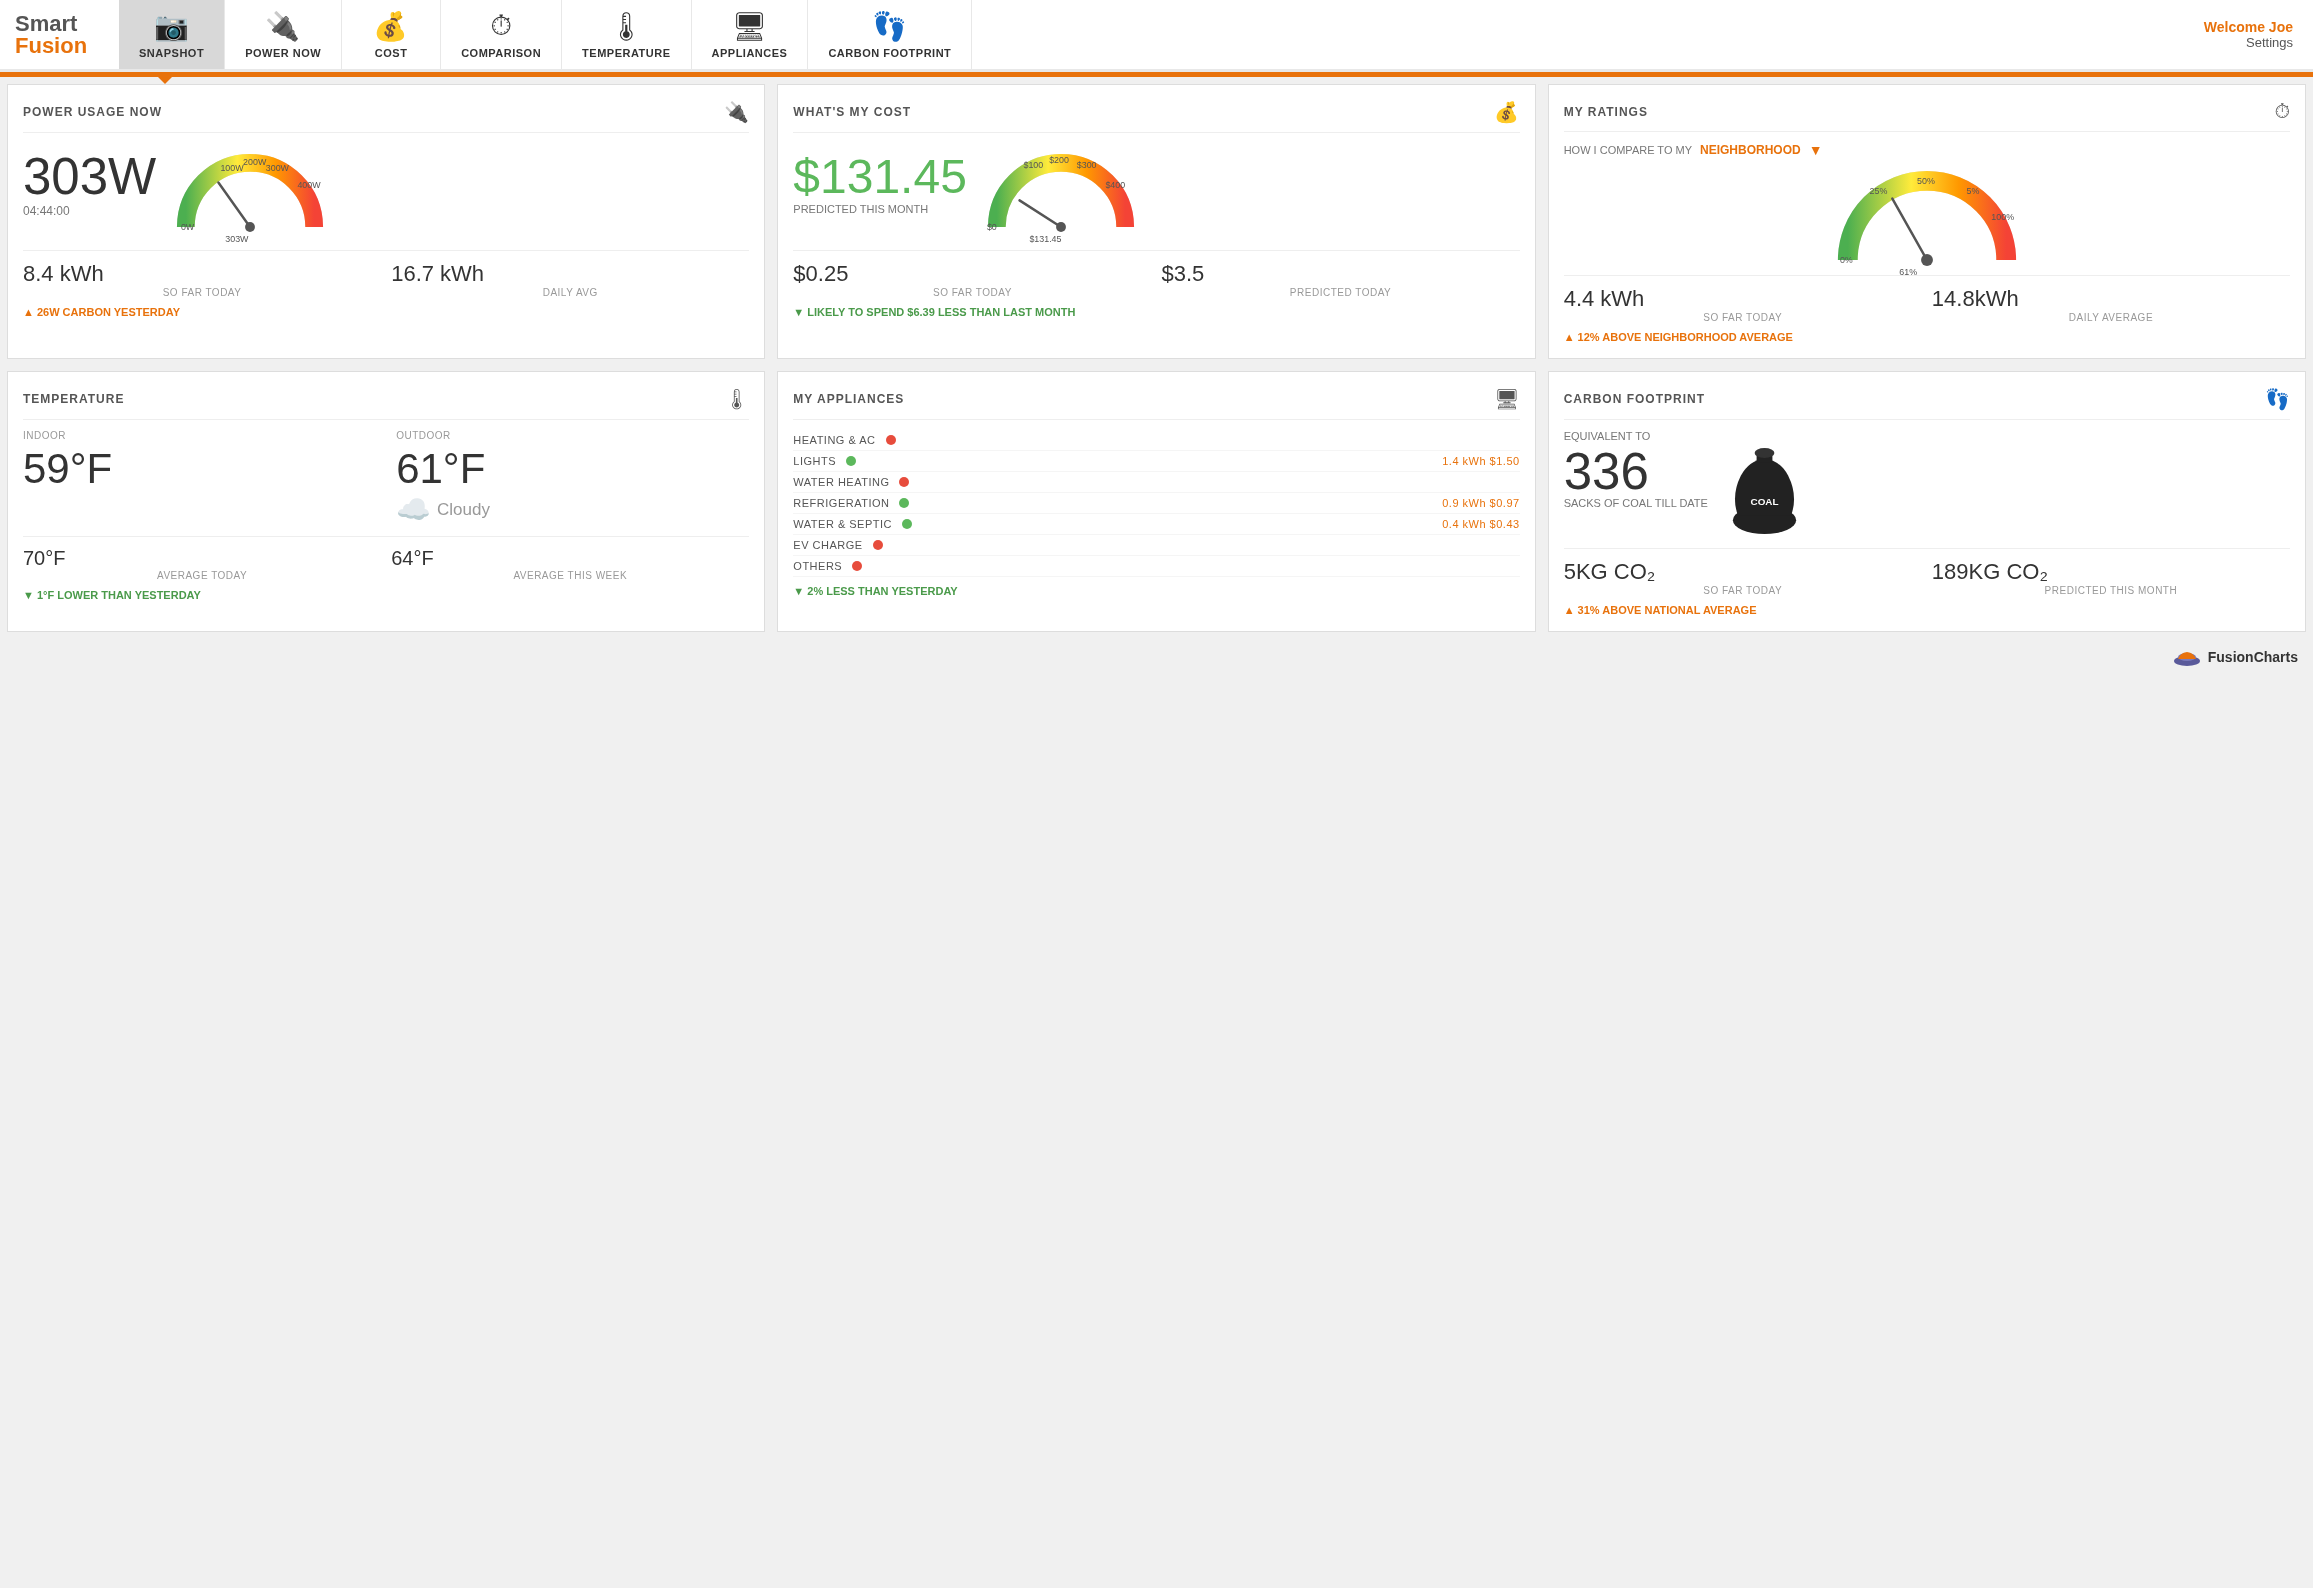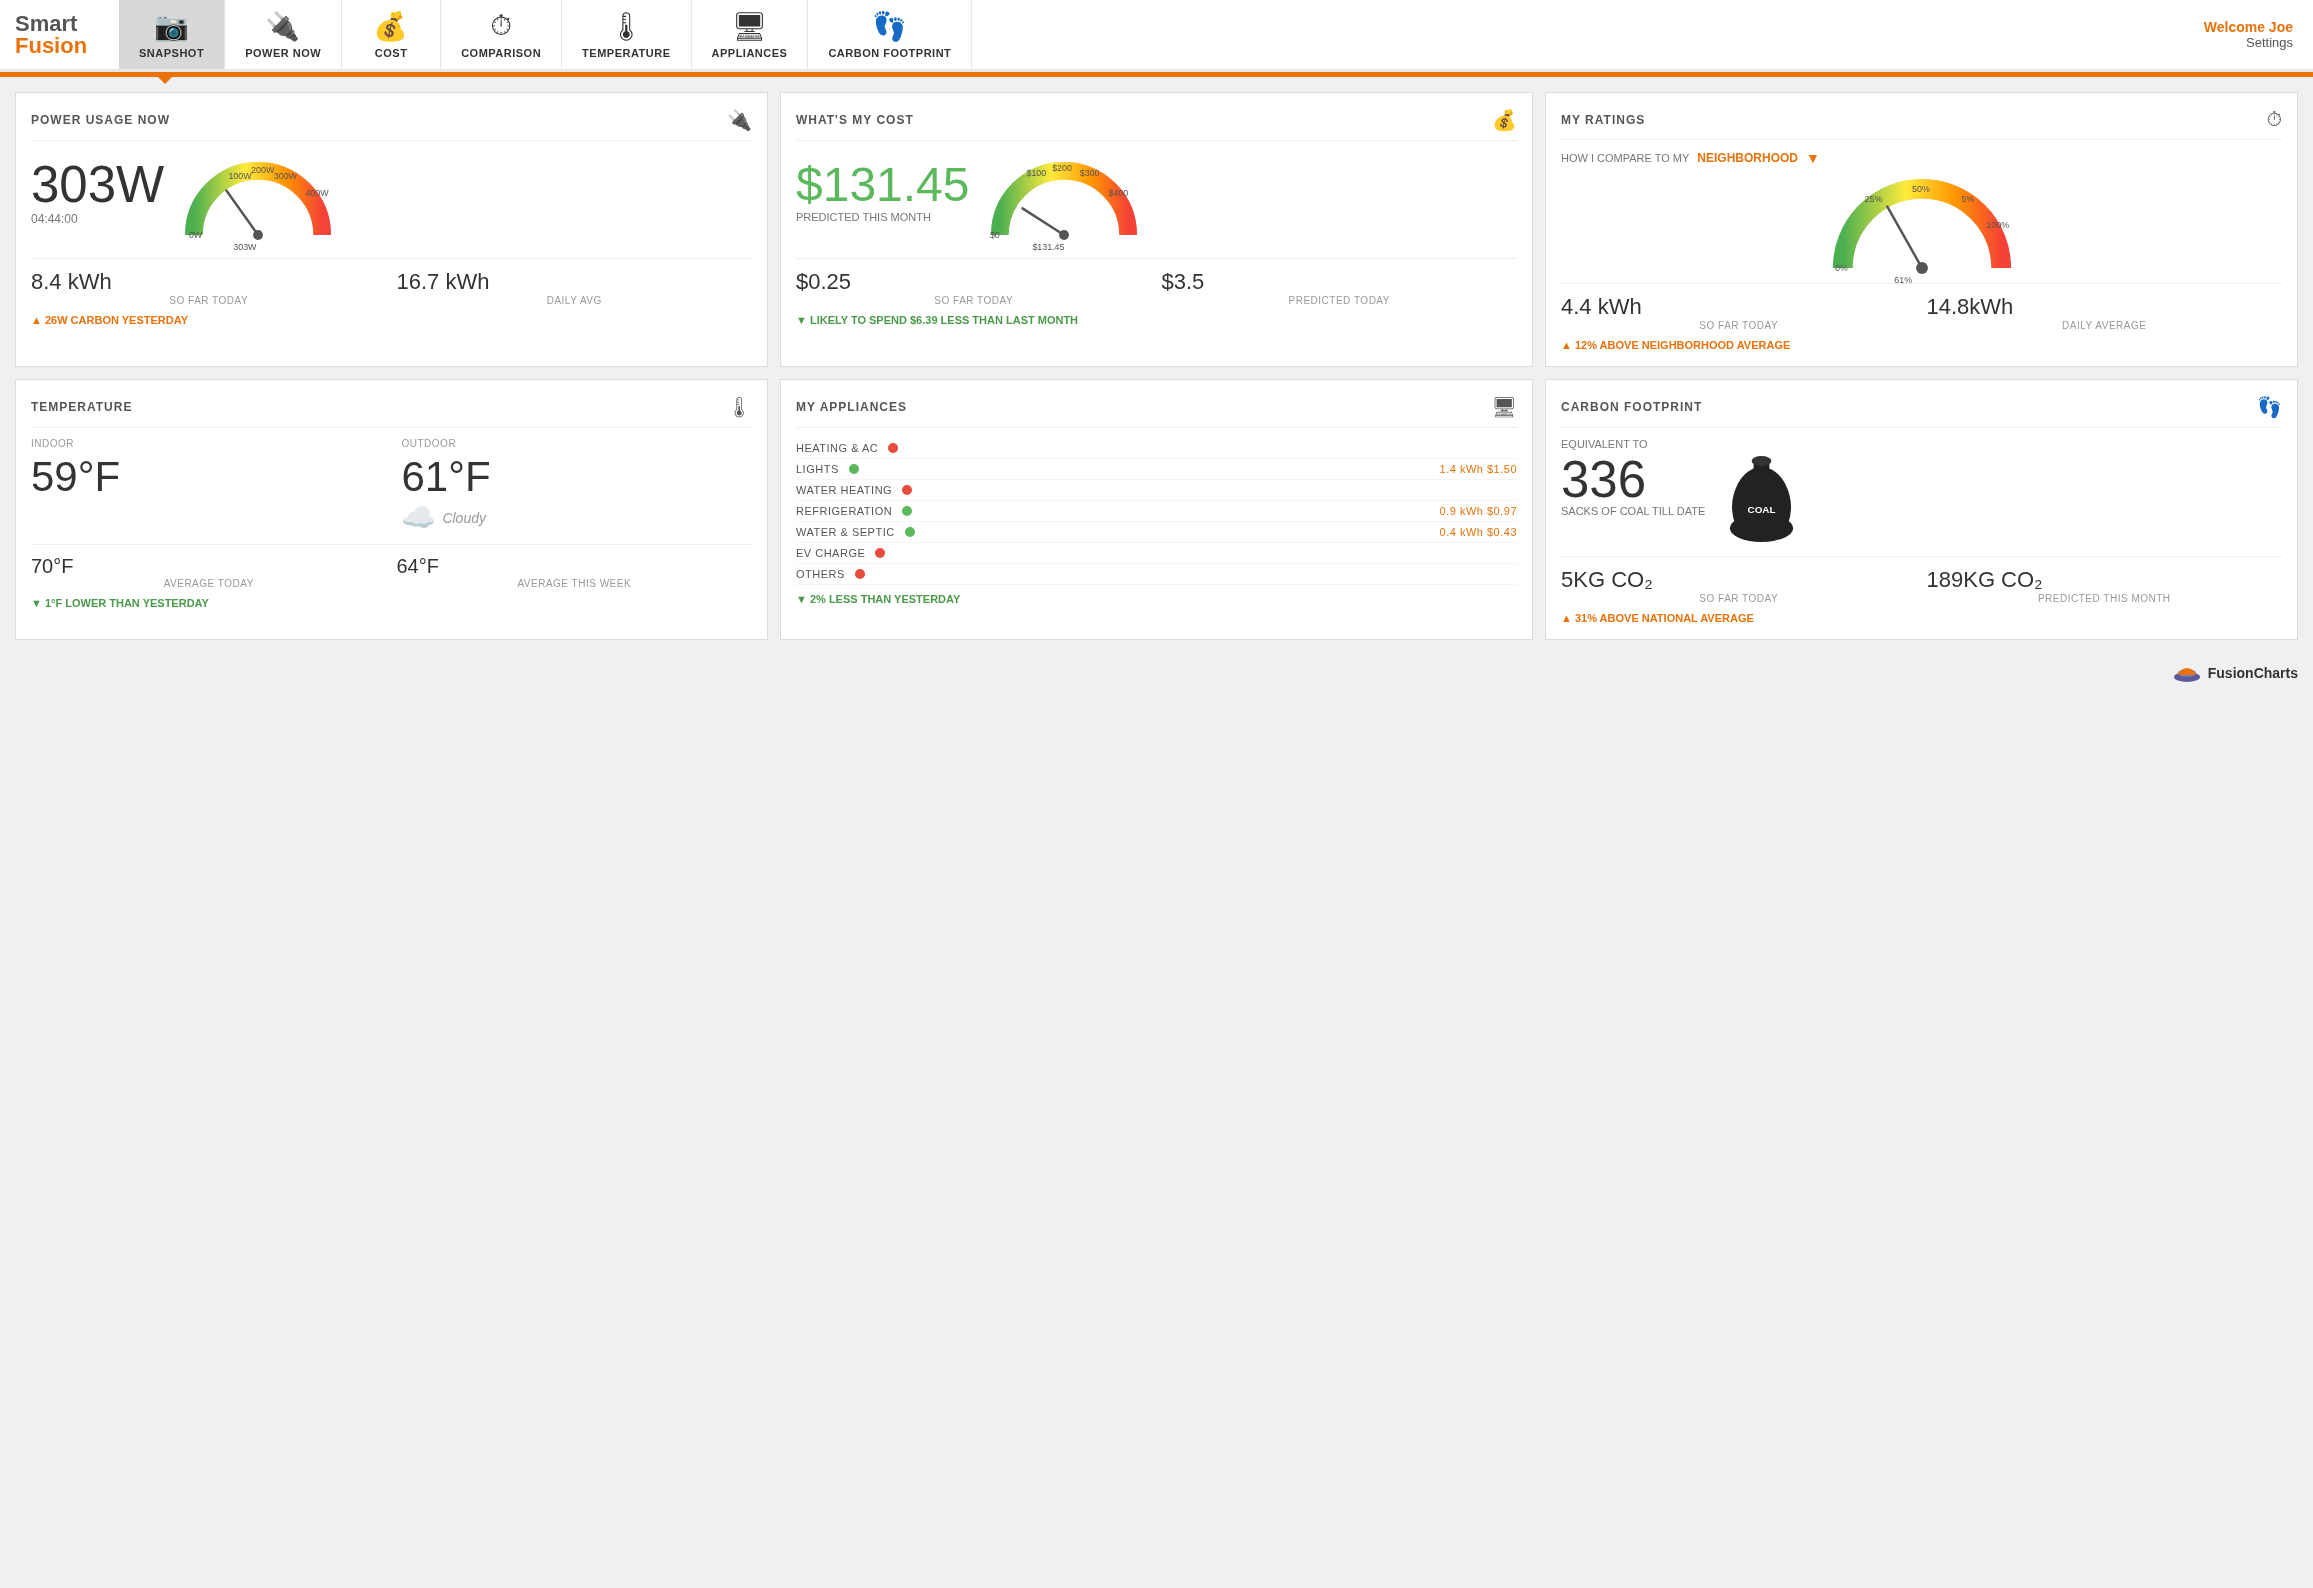--- a/index.html
+++ b/index.html
@@ -17,21 +17,21 @@
     .nav-label { font-size: 11px; font-weight: bold; color: #333; letter-spacing: 0.5px; }
     .user-section { margin-left: auto; padding: 10px 20px; text-align: right; }
     .user-welcome { color: #e8720c; font-size: 14px; font-weight: bold; }
     .user-settings { color: #555; font-size: 13px; cursor: pointer; }
 
     
     .orange-bar { height: 5px; background: #e8720c; position: relative; }
     .orange-arrow { position: absolute; left: 153px; top: 0; width: 0; height: 0; border-left: 12px solid transparent; border-right: 12px solid transparent; border-top: 12px solid #e8720c; }
 
     
-    .main { padding: 15px; display: grid; grid-template-columns: 1fr 1fr 1fr; grid-template-rows: auto auto; gap: 12px; }
+    .main { padding: 7px; display: grid; grid-template-columns: 1fr 1fr 1fr; grid-template-rows: auto auto; gap: 12px; }
 
     
     .panel { background: #fff; border: 1px solid #ddd; padding: 15px; }
     .panel-header { display: flex; justify-content: space-between; align-items: center; border-bottom: 1px solid #eee; padding-bottom: 8px; margin-bottom: 10px; }
     .panel-title { font-size: 12px; font-weight: bold; color: #555; letter-spacing: 1px; }
     .panel-icon { font-size: 20px; color: #555; }
 
     
     .power-value { font-size: 51px; color: #333; font-weight: 300; line-height: 1; }
     .power-time { font-size: 12px; color: #777; margin-top: 2px; margin-bottom: 10px; }
@@ -50,21 +50,21 @@
 
     
     .ratings-sub { display: flex; align-items: center; gap: 8px; margin-bottom: 8px; font-size: 11px; color: #777; }
     .ratings-dropdown { color: #e8720c; font-weight: bold; font-size: 12px; cursor: pointer; }
 
     
     .temp-grid { display: grid; grid-template-columns: 1fr 1fr; gap: 20px; }
     .temp-label-sm { font-size: 10px; color: #999; letter-spacing: 0.5px; margin-bottom: 4px; }
     .temp-value-lg { font-size: 42px; font-weight: 300; color: #333; }
     .cloud-icon { font-size: 28px; color: #aaa; }
-    .cloudy-label { font-size: 14px; color: #999; font-style: italic; }
+    .cloudy-label { font-size: 17px; color: #999; }
     .temp-divider { border-top: 1px solid #eee; margin: 10px 0; }
     .temp-avg-grid { display: grid; grid-template-columns: 1fr 1fr; gap: 10px; }
     .temp-avg-val { font-size: 20px; font-weight: 300; color: #333; }
 
     
     .appliance-list { list-style: none; }
     .appliance-item { display: flex; align-items: center; padding: 4px 0; border-bottom: 1px solid #f5f5f5; font-size: 11px; color: #555; letter-spacing: 0.5px; }
     .appliance-dot { width: 10px; height: 10px; border-radius: 50%; margin: 0 10px; flex-shrink: 0; }
     .dot-red { background: #e74c3c; }
     .dot-green { background: #5cb85c; }

